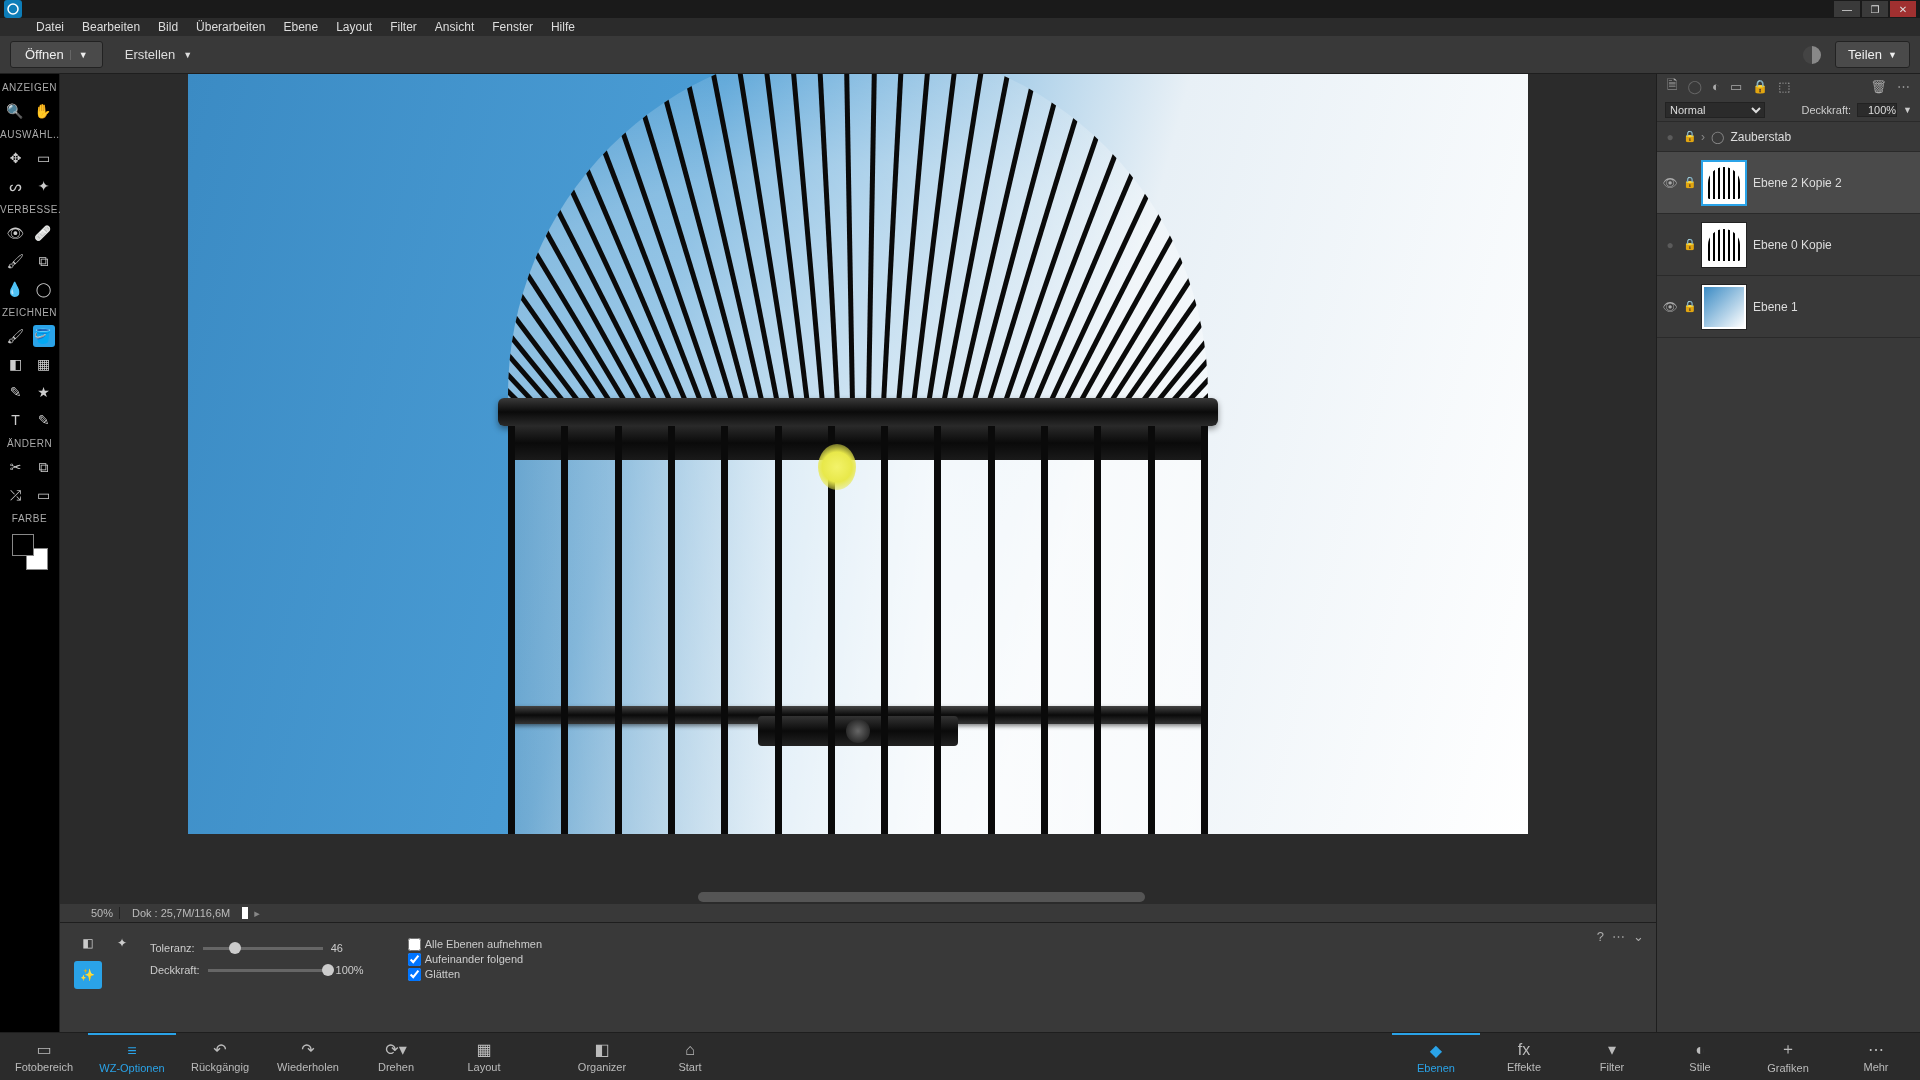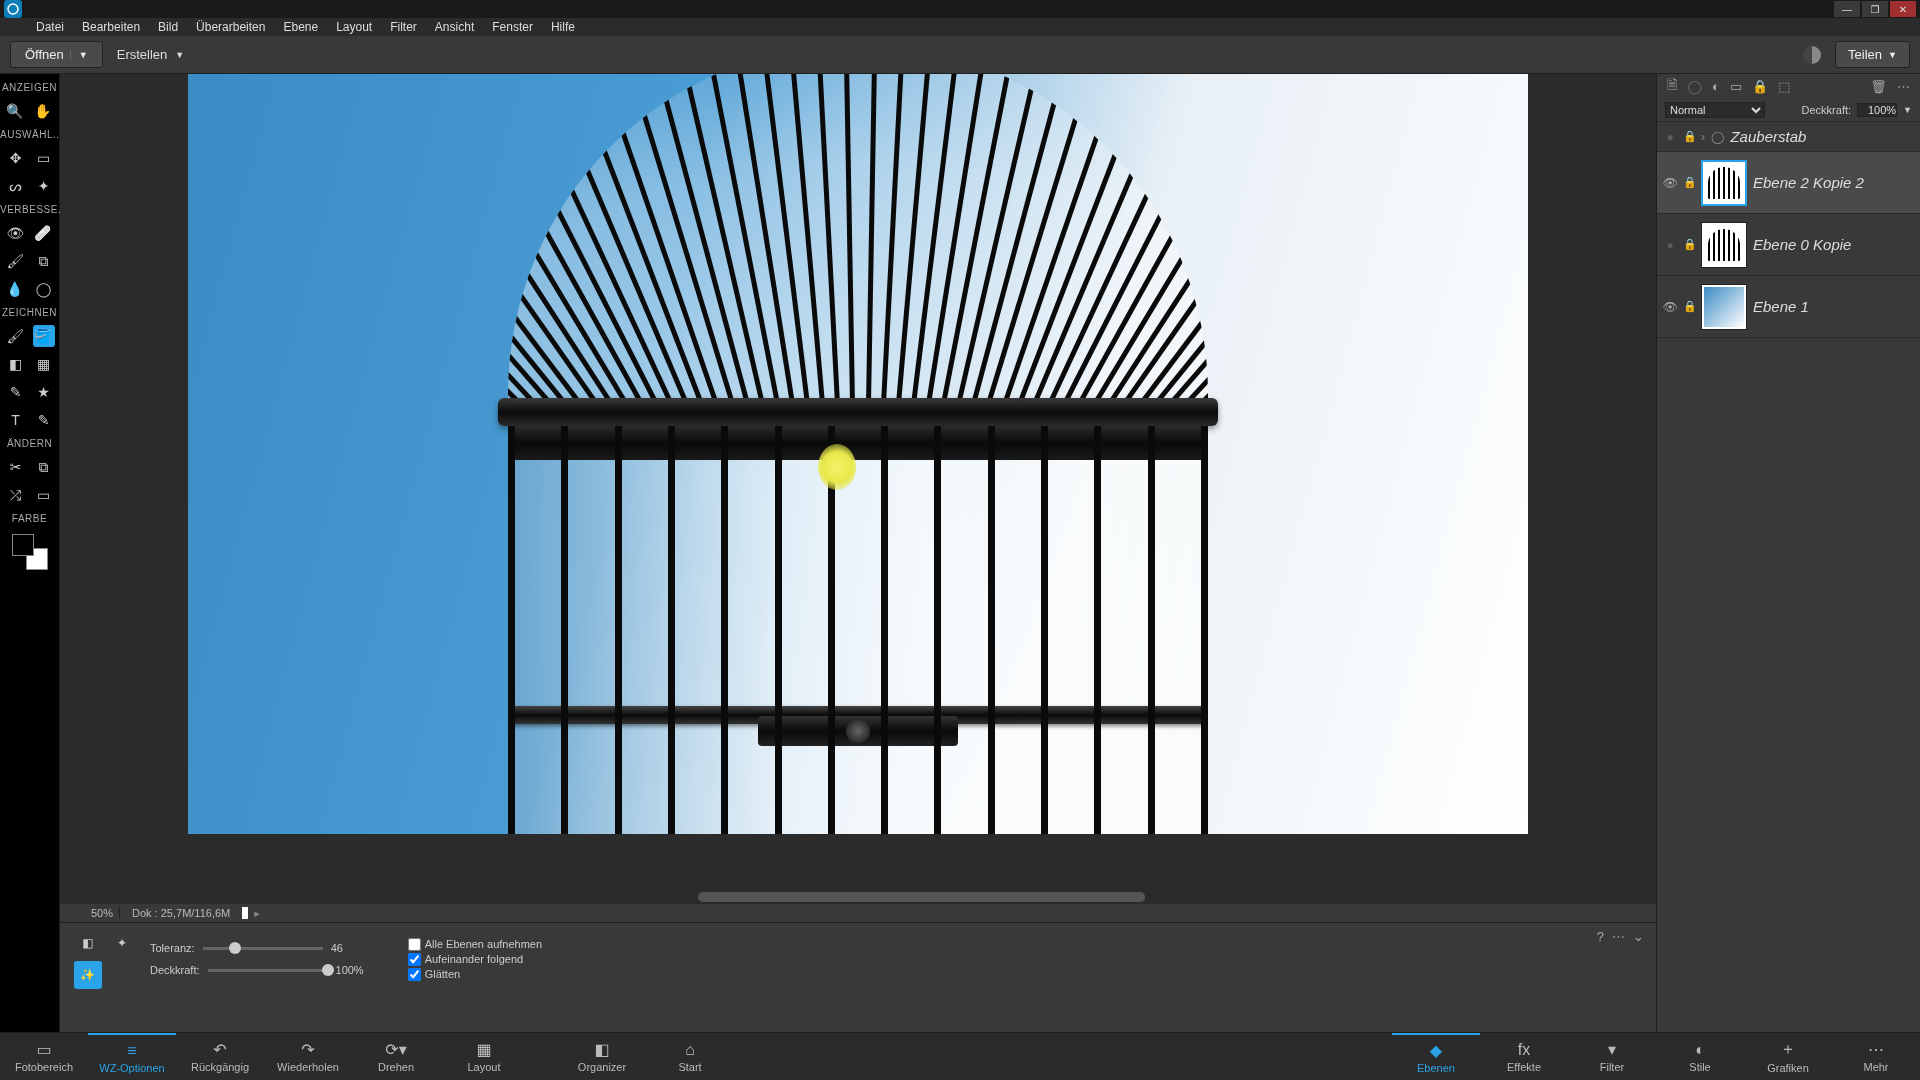--- a/index.html
+++ b/index.html
@@ -12,21 +12,21 @@
 .winbtn.close { background: #a03030; }
 
 
 .menubar { height: 18px; background: #2b2b2b; display: flex; align-items: center; padding-left: 36px; gap: 18px; font-size: 12px; color: #ddd; }
 .menubar span { cursor: default; }
 
 
 .optionsbar { height: 38px; background: #393939; display: flex; align-items: center; padding: 0 10px; border-bottom: 1px solid #1e1e1e; }
 .btn-open { background: #4a4a4a; border: 1px solid #222; padding: 5px 14px; border-radius: 3px; color: #eee; font-size: 13px; display:flex; align-items:center; gap:6px; }
 .btn-open .arrow { border-left:1px solid #666; padding-left:8px; font-size:9px; }
-.btn-create { margin-left: 14px; color: #ddd; font-size: 13px; display:flex; align-items:center; gap:8px; }
+.btn-create { margin-left: 22px; color: #ddd; font-size: 13px; display:flex; align-items:center; gap:8px; }
 .center-tabs { position: absolute; left: 50%; transform: translateX(-50%); display: flex; gap: 36px; font-size: 14px; }
 .center-tabs .tab { color: #bbb; padding: 10px 0; }
 .center-tabs .tab.active { color: #2aa3e8; border-bottom: 3px solid #2aa3e8; }
 .right-opts { margin-left: auto; display: flex; align-items: center; gap: 14px; }
 .circle-icon { width: 18px; height: 18px; border-radius: 50%; background: linear-gradient(90deg,#444 50%,#888 50%); }
 .btn-share { background: #4a4a4a; border: 1px solid #222; padding: 5px 12px; border-radius: 3px; color: #eee; font-size: 13px; display:flex; gap:6px; align-items:center; }
 
 
 .main { display: flex; height: calc(100% - 18px - 18px - 38px - 48px); }
 .left-tools { width: 60px; background: #000000; border-right: 1px solid #1e1e1e; padding-top: 4px; }
@@ -73,21 +73,21 @@
 .layer { height:62px; display:flex; align-items:center; padding:0 6px; gap:6px; border-bottom:1px solid #2a2a2a; }
 .layer.sel { background:#4a4a4a; }
 .layer.small { height: 30px; }
 .eye { width:14px; height:14px; display:flex; align-items:center; justify-content:center; color:#aaa; font-size:12px; }
 .lock { width:12px; color:#888; font-size:11px; }
 .thumb-l { width:46px; height:46px; background:#fff; border:1px solid #222; display:flex; align-items:center; justify-content:center; overflow:hidden; }
 .thumb-l.sel { border:2px solid #2aa3e8; }
 .thumb-cage { width:40px; height:40px; background:linear-gradient(180deg,#fff 30%,#fff); position:relative; }
 .thumb-cage::before { content:""; position:absolute; inset:4px; background: repeating-linear-gradient(90deg,#000 0 2px, transparent 2px 5px); border-radius:20px 20px 2px 2px; }
 .thumb-grad { width:40px; height:40px; background: linear-gradient(135deg,#3b8bc4,#fff); }
-.layer-name { font-size:15px; color:#ddd;font-style:italic; }
+.layer-name { font-size:12px; color:#ddd; }
 
 
 .tool-options { height: 110px; background:#393939; border-top:1px solid #1e1e1e; padding:6px 14px; position:relative; }
 .tool-options .title { font-size:11px; color:#bbb; margin-bottom:6px; }
 .tool-options .row1 { display:flex; align-items:center; gap:14px; }
 .mode-btn { width:28px; height:28px; border-radius:3px; display:flex; align-items:center; justify-content:center; color:#ccc; }
 .mode-btn.active { background:#2aa3e8; color:#fff; }
 .slider-group { display:flex; align-items:center; gap:8px; font-size:11px; }
 .slider { width:120px; height:3px; background:#666; position:relative; }
 .slider .knob { width:12px; height:12px; background:#ccc; border-radius:50%; position:absolute; top:-5px; }

